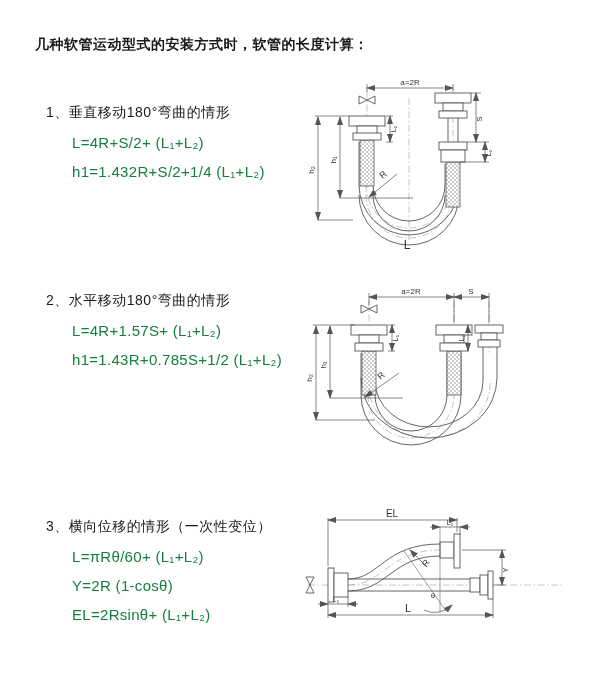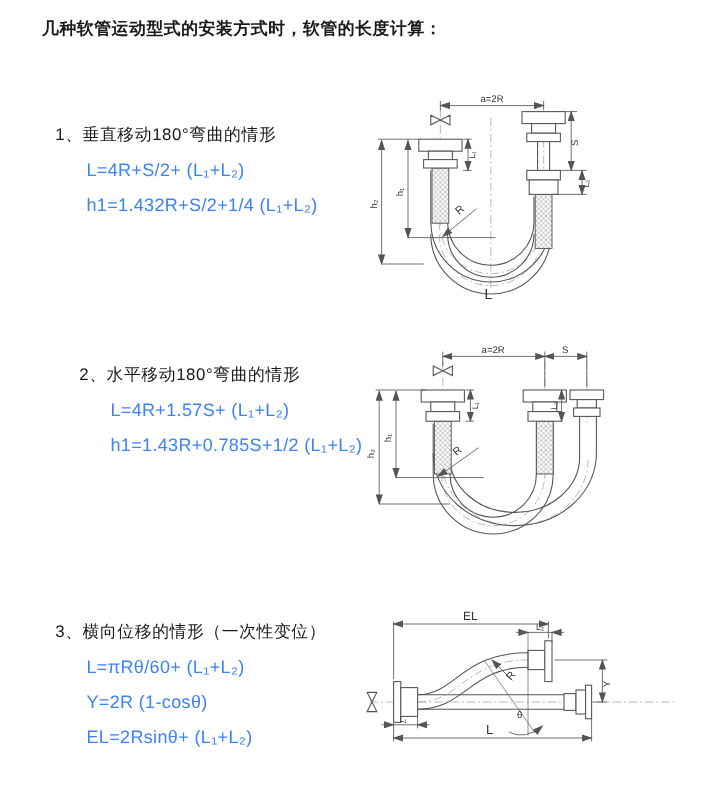--- a/index.html
+++ b/index.html
@@ -2,27 +2,27 @@
 <html><head>
 <meta charset="utf-8">
 <style>
   html,body{margin:0;padding:0;}
   body{
     width:600px;height:675px;position:relative;background:#ffffff;
     font-family:"Liberation Sans","DejaVu Sans",sans-serif;color:#1a1a1a;
     overflow:hidden;
   }
   .title{
-    position:absolute;left:35px;top:15px;font-size:14px;font-weight:700;
+    position:absolute;left:35px;top:36px;font-size:14px;font-weight:700;
     letter-spacing:.5px;white-space:nowrap;
   }
   .section{position:absolute;left:46px;}
-  .sec1{top:104px;} .sec2{top:304px;margin-left:20px;} .sec3{top:518px;}
+  .sec1{top:104px;} .sec2{top:292px;} .sec3{top:518px;}
   .heading{font-size:14px;font-weight:400;letter-spacing:.5px;white-space:nowrap;}
-  .formula{margin:12px 0 0 26px;font-size:15px;letter-spacing:.3px;white-space:nowrap;color:#3b82f6;}
+  .formula{margin:12px 0 0 26px;font-size:15px;letter-spacing:.3px;white-space:nowrap;color:#15803d;}
   svg.diag{position:absolute;}
   svg text{fill:#333;font-family:"Liberation Sans","DejaVu Sans",sans-serif;}
 </style>
 </head>
 <body>
 
 <div class="title">几种软管运动型式的安装方式时，软管的长度计算：</div>
 
 <div class="section sec1">
   <div class="heading">1、垂直移动180°弯曲的情形</div>

